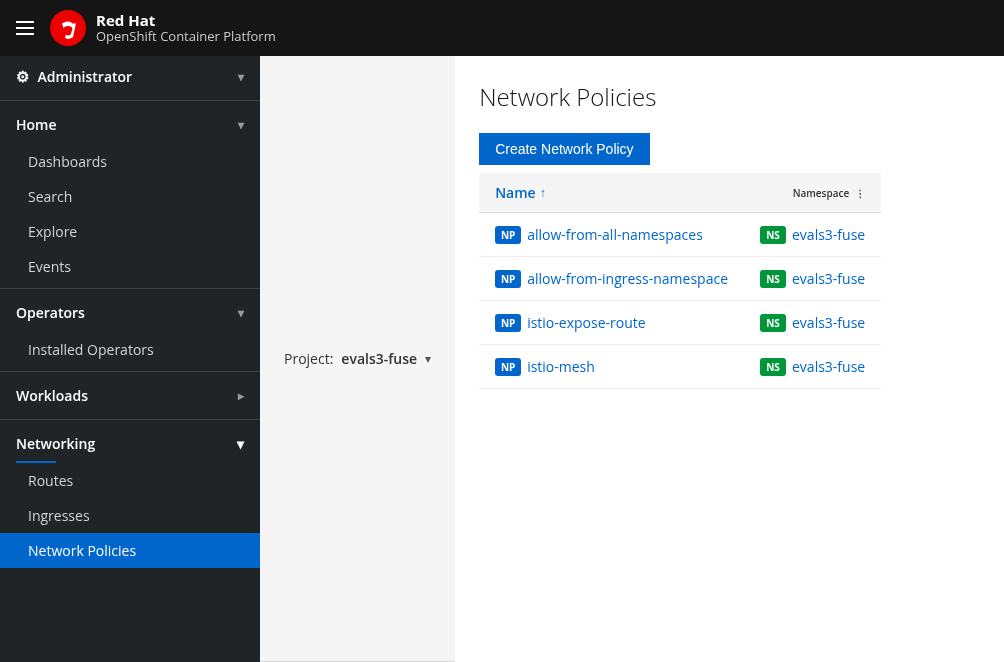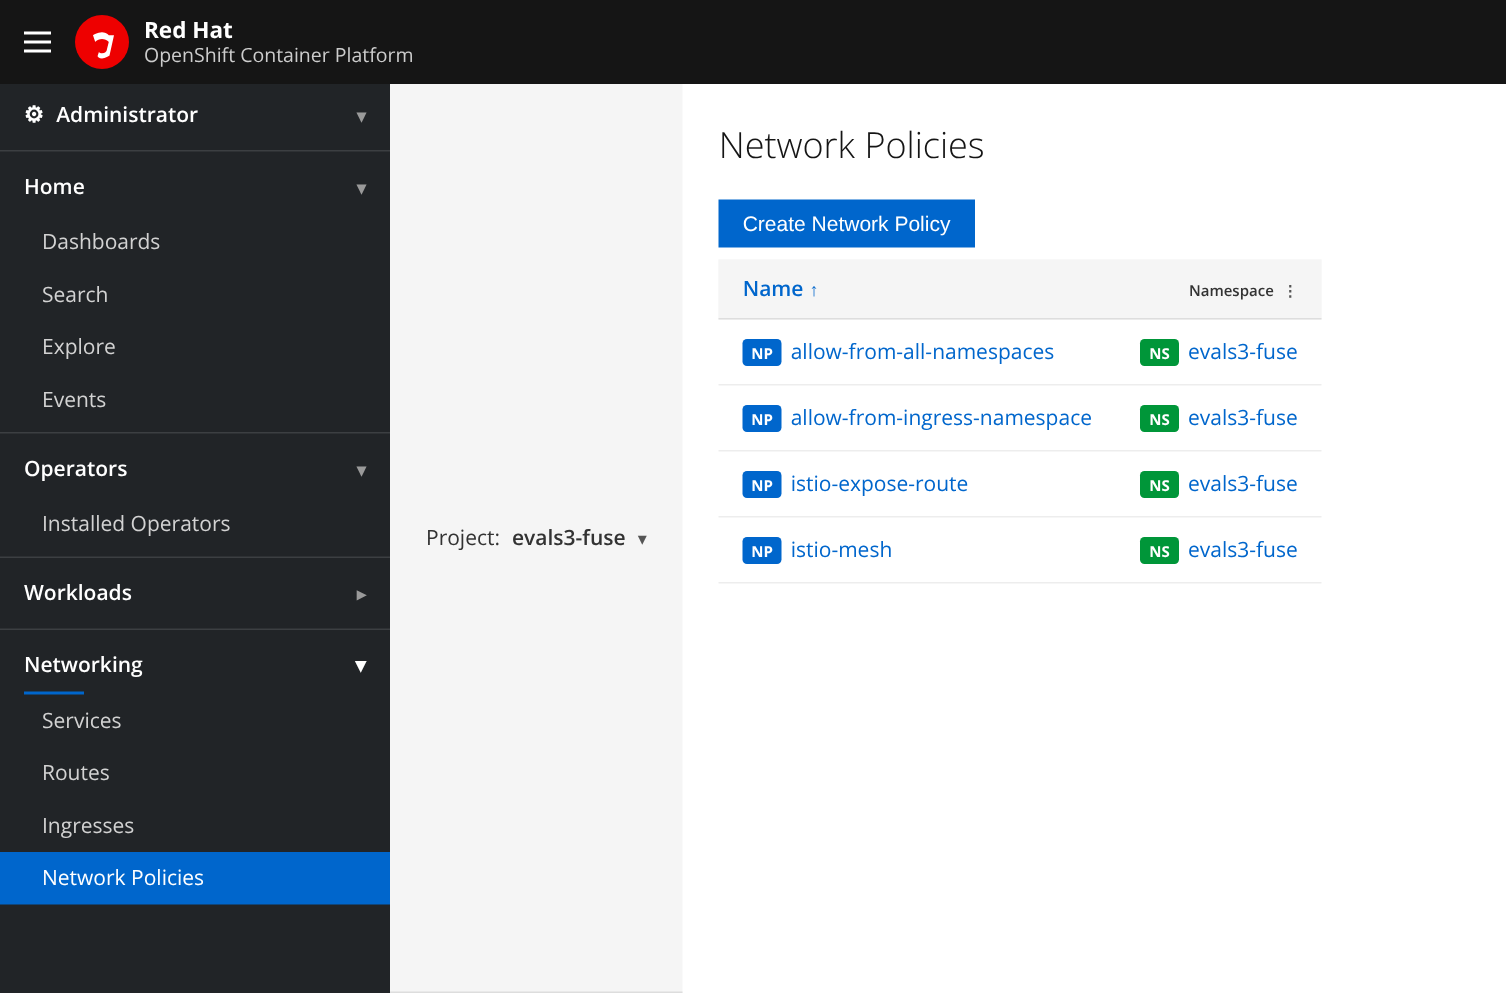--- a/index.html
+++ b/index.html
@@ -241,21 +241,20 @@
       <span>Workloads</span>
       <span class="chevron">▸</span>
     </div>
 
     <div class="sidebar-divider"></div>
 
     <div class="networking-section-header">
       <span>Networking</span>
       <span class="chevron">▾</span>
     </div>
-    <div class="sidebar-item">Services</div>
     <div class="sidebar-item">Routes</div>
     <div class="sidebar-item">Ingresses</div>
     <div class="sidebar-item active">Network Policies</div>
 
   </aside>
 
   <main class="content-area">
 
     <div class="project-bar">
       <span>Project:</span>

